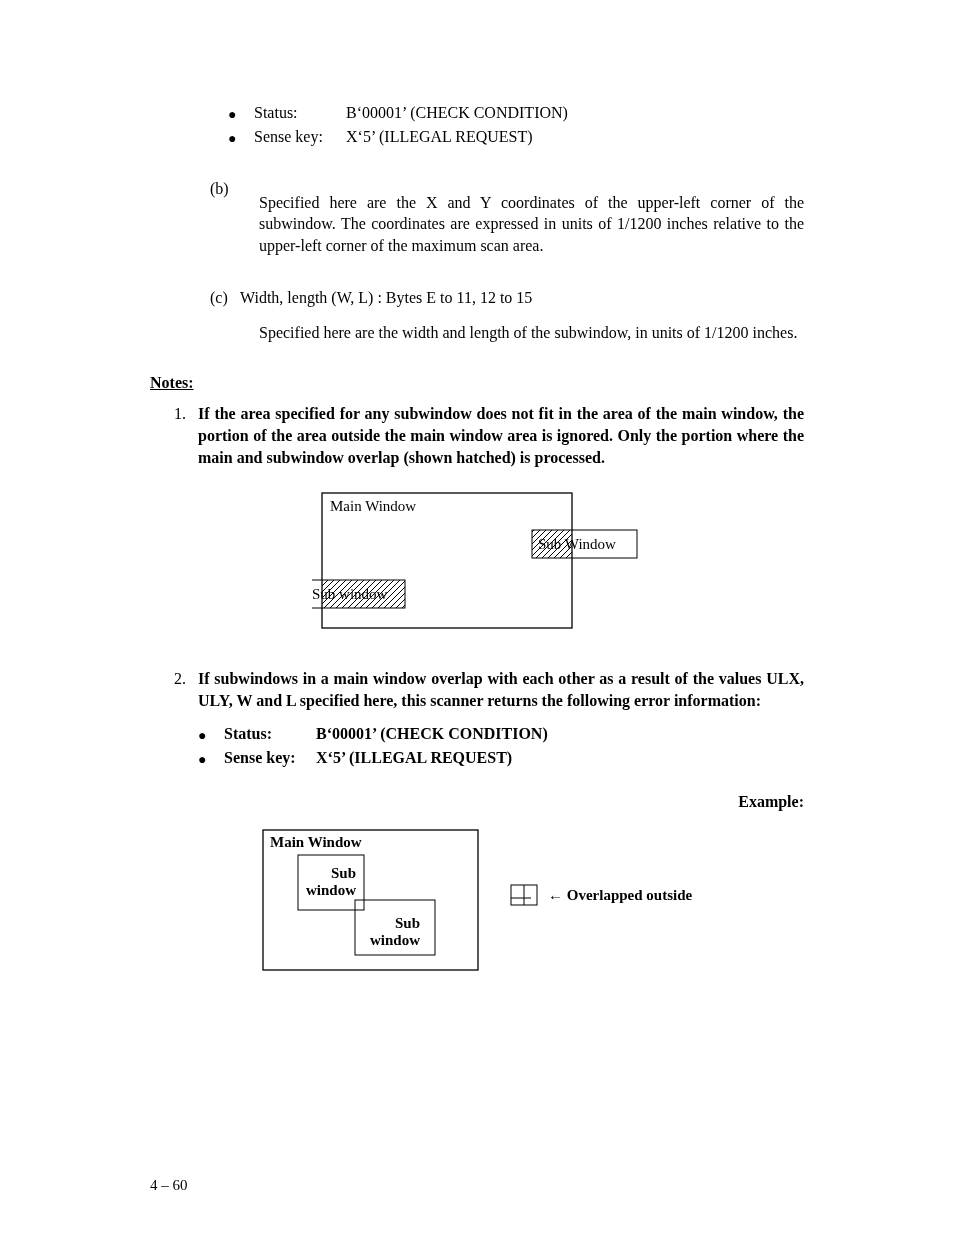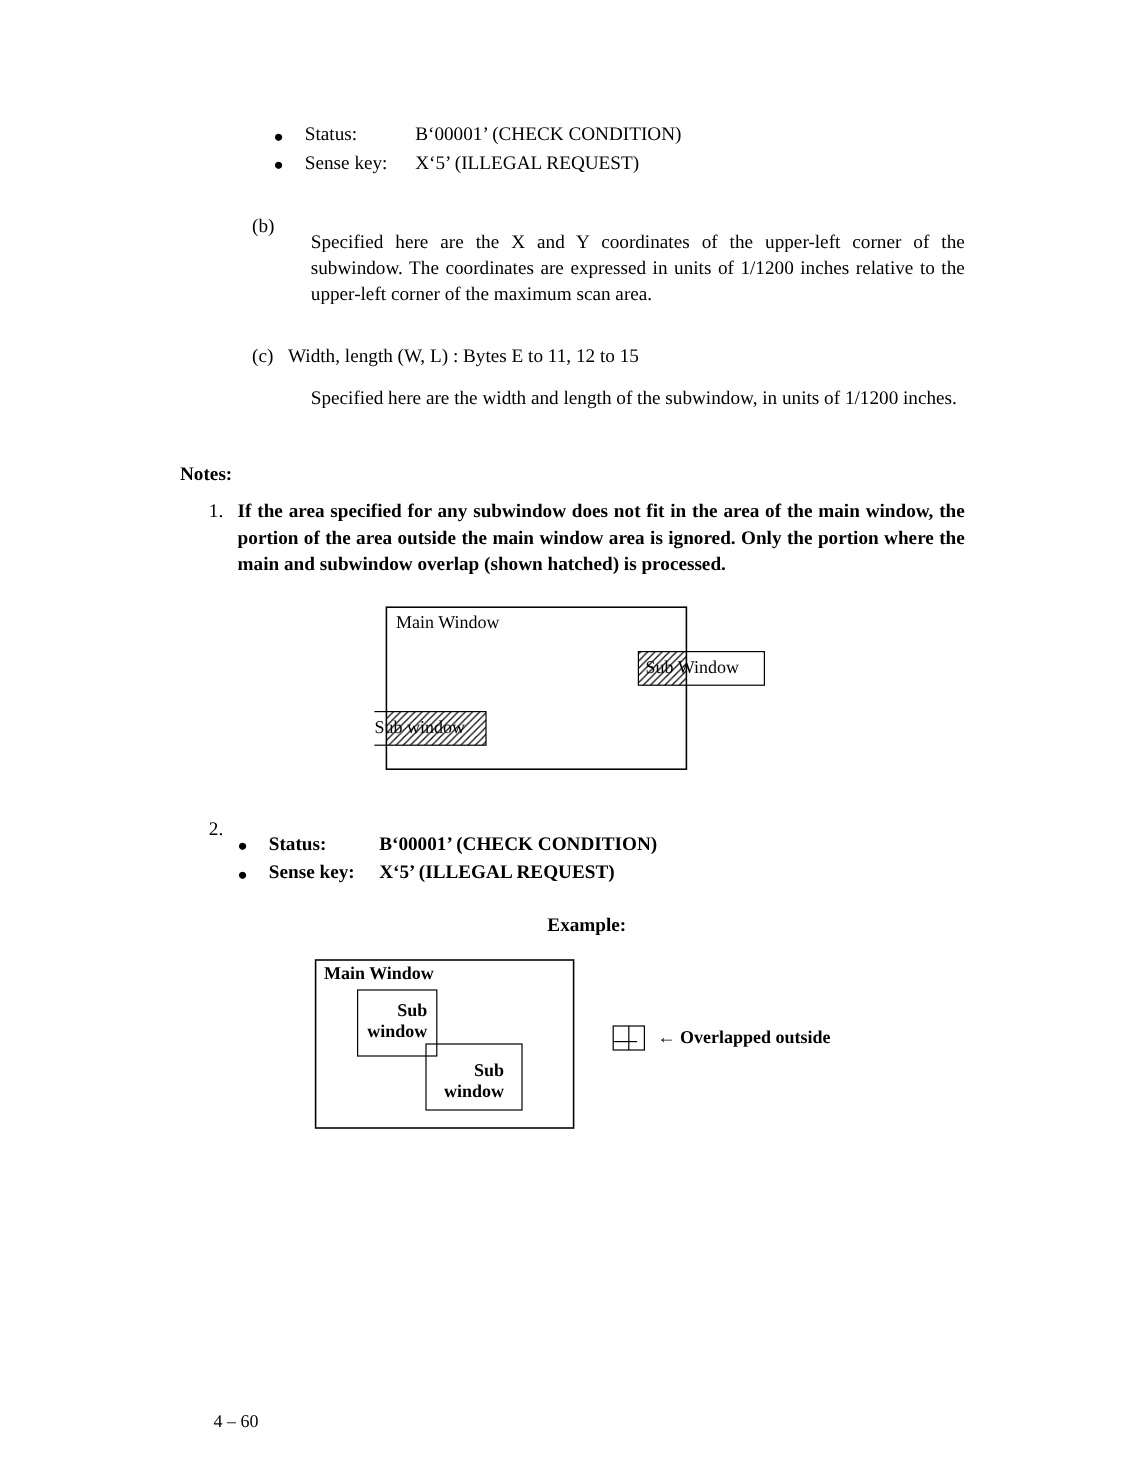--- a/index.html
+++ b/index.html
@@ -49,22 +49,23 @@
     flex: 0 0 30px;
   }
   .letter-body { flex: 1; }
   .justify {
     text-align: justify;
     margin-top: 14px;
     margin-left: 19px;
   }
   .notes-head {
     font-weight: bold;
-    margin-top: 41px;
+    margin-top: 28px;
     margin-bottom: 10px;
+    text-decoration: underline;
   }
   .num-item {
     display: flex;
     margin-top: 10px;
   }
   .num-mark {
     width: 24px;
     flex: 0 0 24px;
   }
   .num-body {
@@ -85,21 +86,20 @@
     line-height: 1.15;
     position: absolute;
     white-space: pre;
     text-align: right;
   }
   .page-num {
     position: absolute;
     left: 150px;
     bottom: 40px;
     font-size: 15px;
-    margin-left: 28px;
   }
 </style>
 </head>
 <body>
 
 <div class="page">
 
   <div class="sub-content">
     <div class="bullet-row">
       <span class="bullet-dot">●</span>
@@ -164,34 +164,35 @@
     </svg>
     <div class="label" style="left:18px; top:10px;">Main Window</div>
     <div class="label" style="left:226px; top:48px; background:none;">Sub Window</div>
     <div class="label" style="left:0px; top:98px;">Sub window</div>
   </div>
 
   <div class="content" style="margin-left:24px;">
     <div class="num-item">
       <div class="num-mark">2.</div>
       <div class="num-body">
+        <span>If subwindows in a main window overlap with each other as a result of the values ULX, ULY, W and L specified here, this scanner returns the following error information:</span>
         
         <div style="margin-top:12px; text-align:left;">
           <div class="bullet-row">
             <span class="bullet-dot">●</span>
             <span class="kv-label">Status:</span>
             <span>B‘00001’ (CHECK CONDITION)</span>
           </div>
           <div class="bullet-row">
             <span class="bullet-dot">●</span>
             <span class="kv-label">Sense key:</span>
             <span>X‘5’ (ILLEGAL REQUEST)</span>
           </div>
         </div>
-        <div class="example-head" style="margin-left:-24px; text-align:center;">Example:</div>
+        <div class="example-head" style="margin-left:-24px; text-align:right;">Example:</div>
 
         
         <div class="diagram" style="width:460px; height:150px; margin-top:12px; margin-left:60px; text-align:left;">
           <svg width="460" height="150">
 
             <rect x="5" y="5" width="215" height="140" fill="none" stroke="#000" stroke-width="1.3"></rect>
 
             <rect x="40" y="30" width="66" height="55" fill="none" stroke="#000" stroke-width="1"></rect>
 
             <rect x="97" y="75" width="80" height="55" fill="none" stroke="#000" stroke-width="1"></rect>

